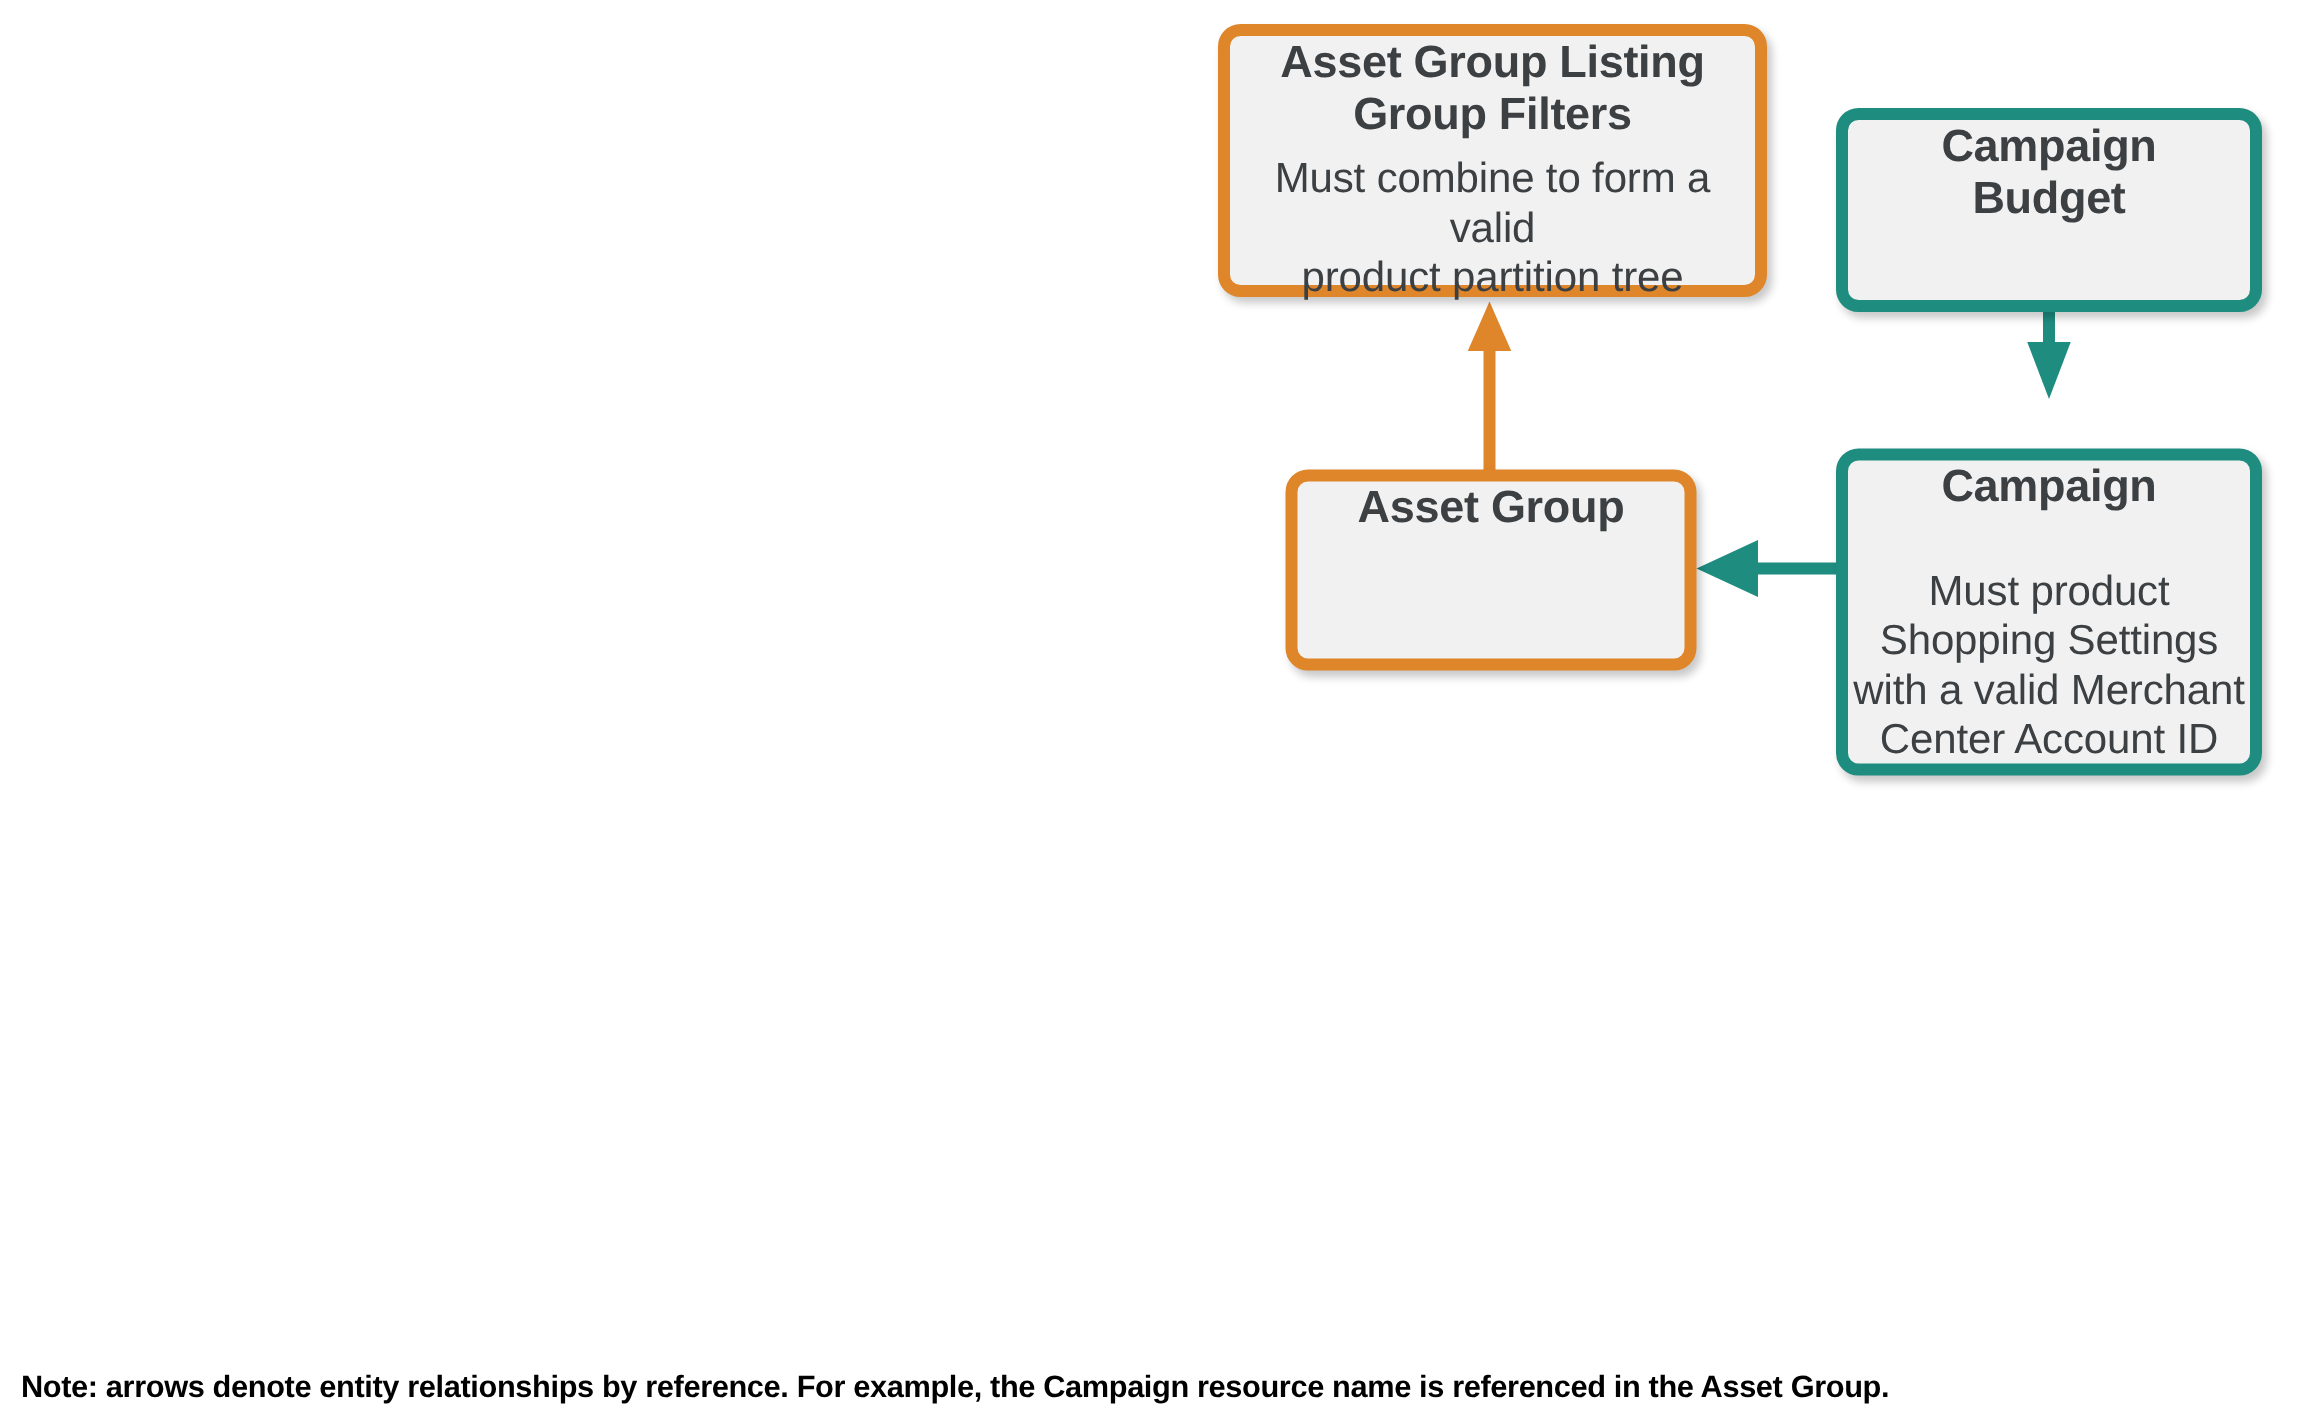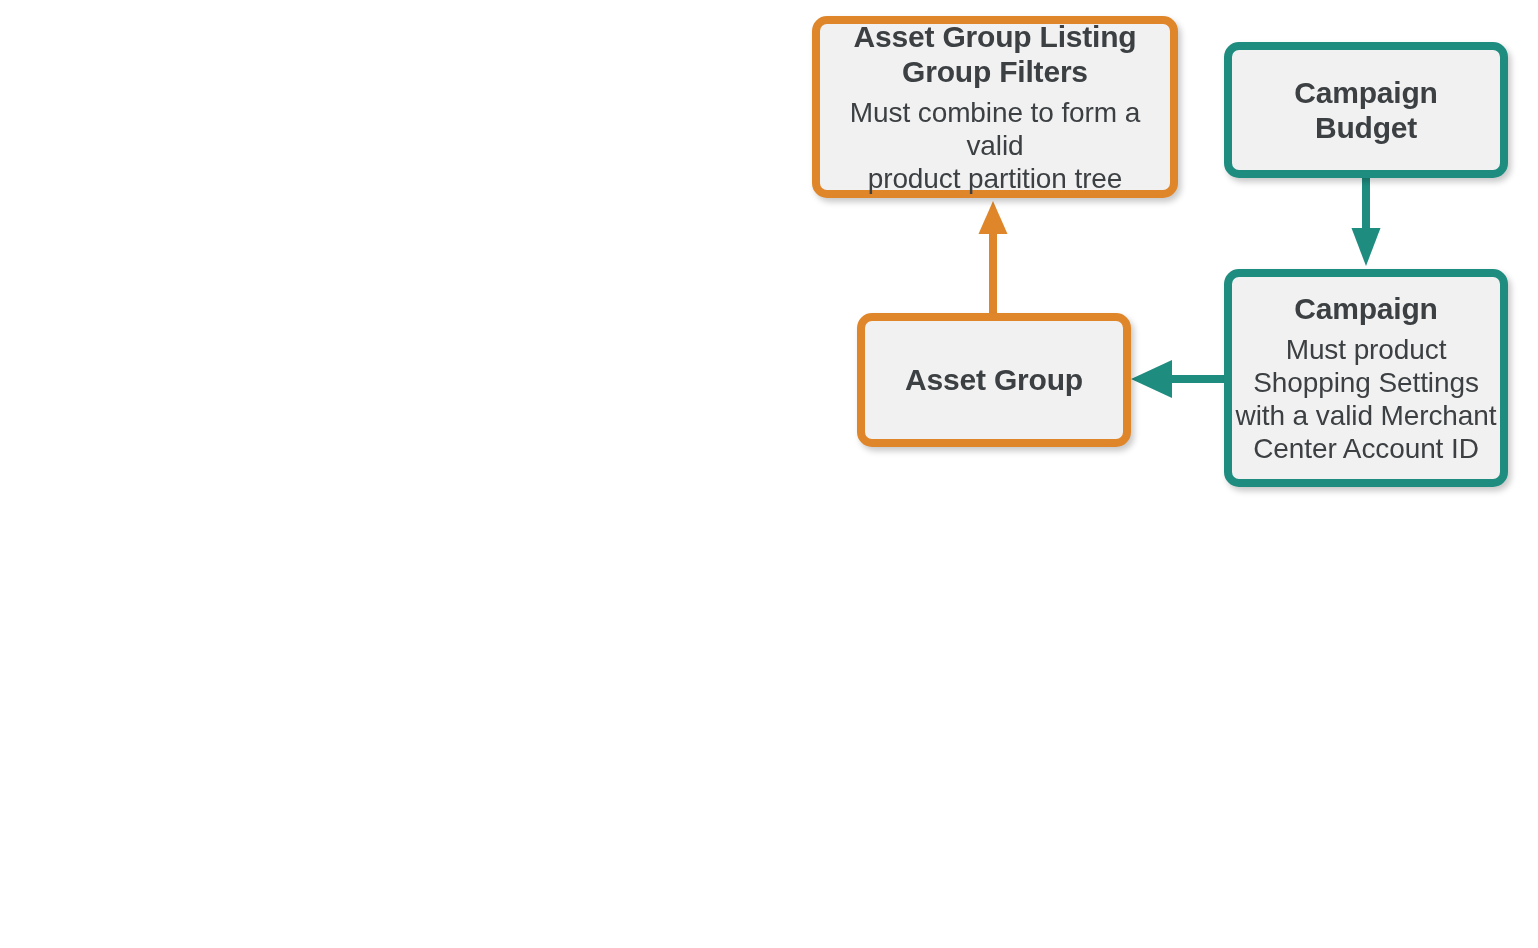--- a/index.html
+++ b/index.html
@@ -28,27 +28,27 @@
   .node {
     position: absolute;
     box-sizing: border-box;
     background: #F1F1F1;
     border-radius: 15px;
     border-style: solid;
     border-width: 8px;
     display: flex;
     flex-direction: column;
     align-items: center;
-    justify-content: center;
+    justify-content: space-between;
     text-align: center;
     box-shadow: 3px 4px 6px rgba(0,0,0,0.22);
     z-index: 3;
   }
   .node.orange { border-color: #E0862A; }
-  .node.teal   { border-color: #1E8D80; }
+  .node.teal   { border-color: #1E8D80; margin-top: 30px; }
 
   .node-title {
     color: #3C4043;
     font-weight: bold;
     font-size: 30px;
     line-height: 1.18;
     letter-spacing: -0.2px;
     white-space: pre-line;
   }
   .node-desc {
@@ -130,14 +130,15 @@
   </div>
 
   <div class="node teal" id="node-camp">
     <div class="node-title">Campaign</div>
     <div class="node-desc">Must product
 Shopping Settings
 with a valid Merchant
 Center Account ID</div>
   </div>
 
+  <div id="footnote">Note: arrows denote entity relationships by reference. For example, the Campaign resource name is referenced in the Asset Group.</div>
 
 </div>
 
 </body></html>

